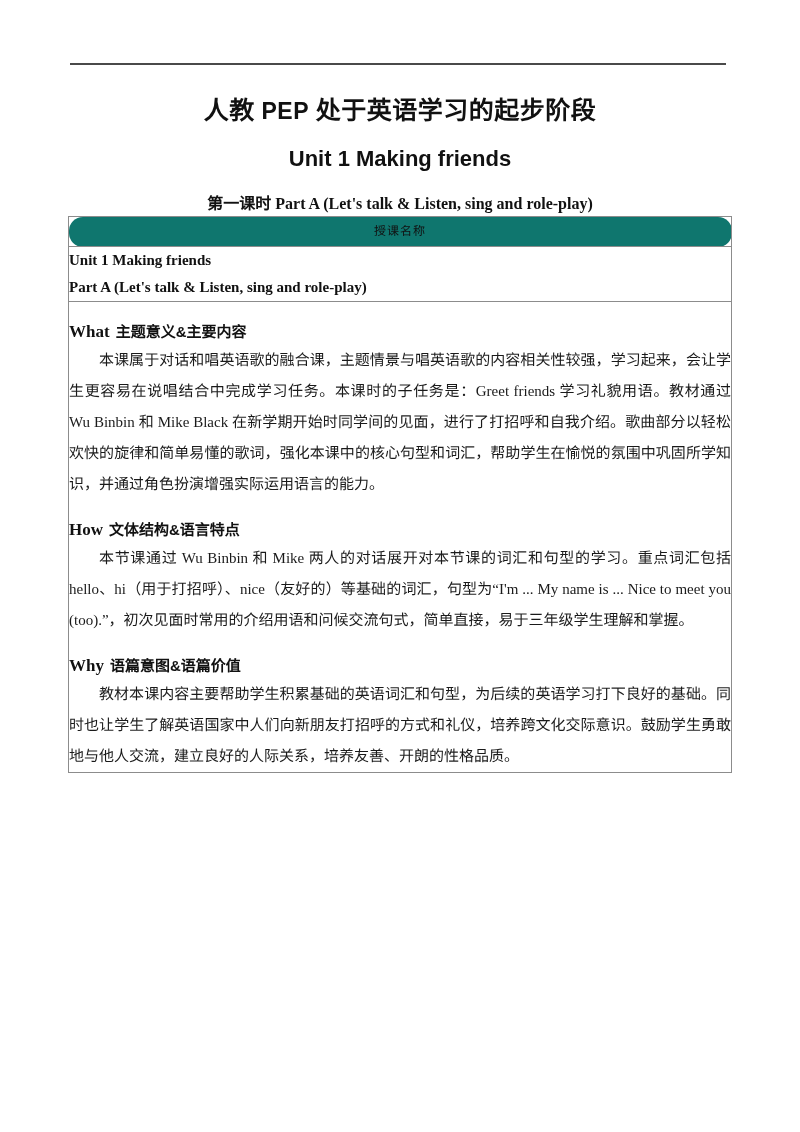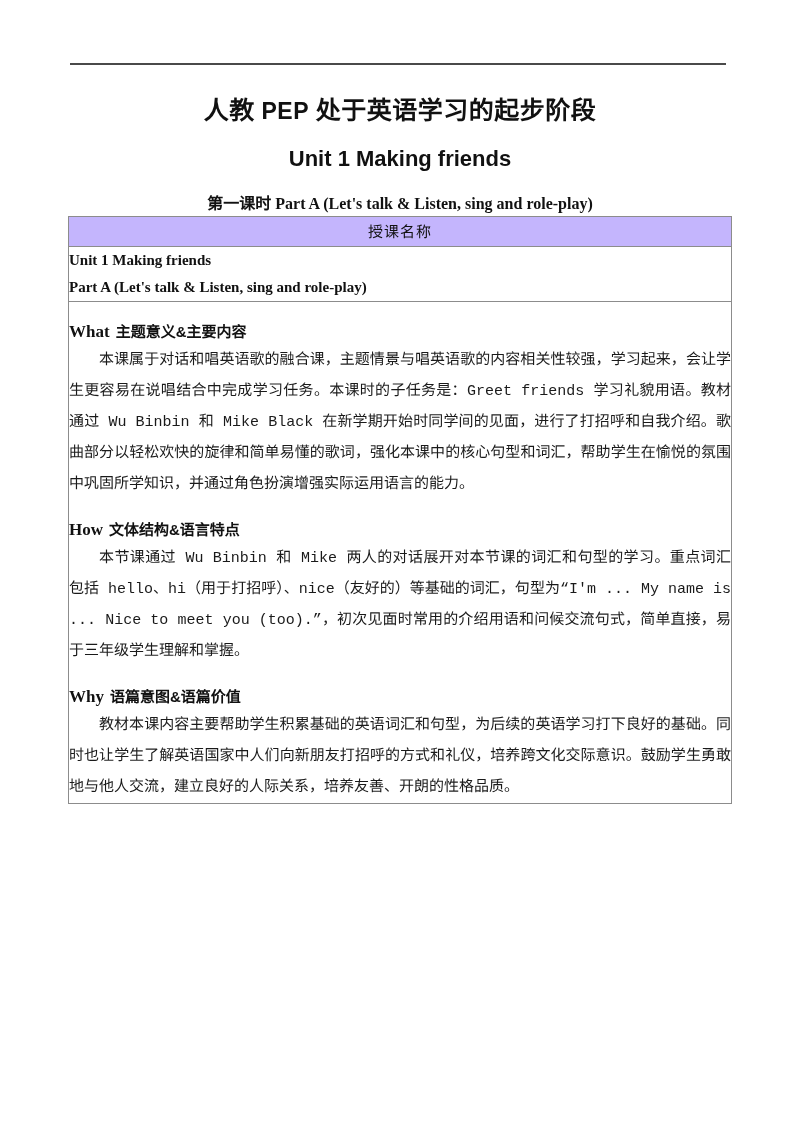--- a/index.html
+++ b/index.html
@@ -92,28 +92,29 @@
     border-collapse: collapse;
     table-layout: fixed;
   }
   .lesson-table td {
     border: 1px solid #8c8c8c;
     padding: 0;
     vertical-align: top;
   }
 
   .section-head {
-    background: #c4b5fd;
-    text-align: center;
-    font-family: "Liberation Sans", "DejaVu Sans", sans-serif;
-    font-size: 15px;
+    background: #0f766e;
+    text-align: center;
+    font-family: "Liberation Sans", "DejaVu Sans", sans-serif;
+    font-size: 12px;
     line-height: 29px;
     height: 29px;
     color: #111;
     letter-spacing: 1px;
+    border-radius: 14px;
   }
 
   .cell-body {
     background: #ffffff;
     padding: 6px 10px 8px 10px;
   }
 
   
   .lesson-line {
     font-family: "Liberation Serif", "DejaVu Serif", serif;
@@ -136,21 +137,21 @@
     font-size: 17px;
   }
   .sub-head .cn {
     font-family: "Liberation Sans", "DejaVu Sans", sans-serif;
     font-weight: bold;
     font-size: 15px;
     margin-left: 6px;
   }
 
   .para {
-    font-family: Liberation Mono, monospace;
+    font-family: Liberation Serif, serif;
     font-size: 15px;
     line-height: 31px;
     text-indent: 2em;
     text-align: justify;
     text-justify: inter-ideograph;
     color: #1a1a1a;
     margin: 0;
   }
 </style>
 </head>

